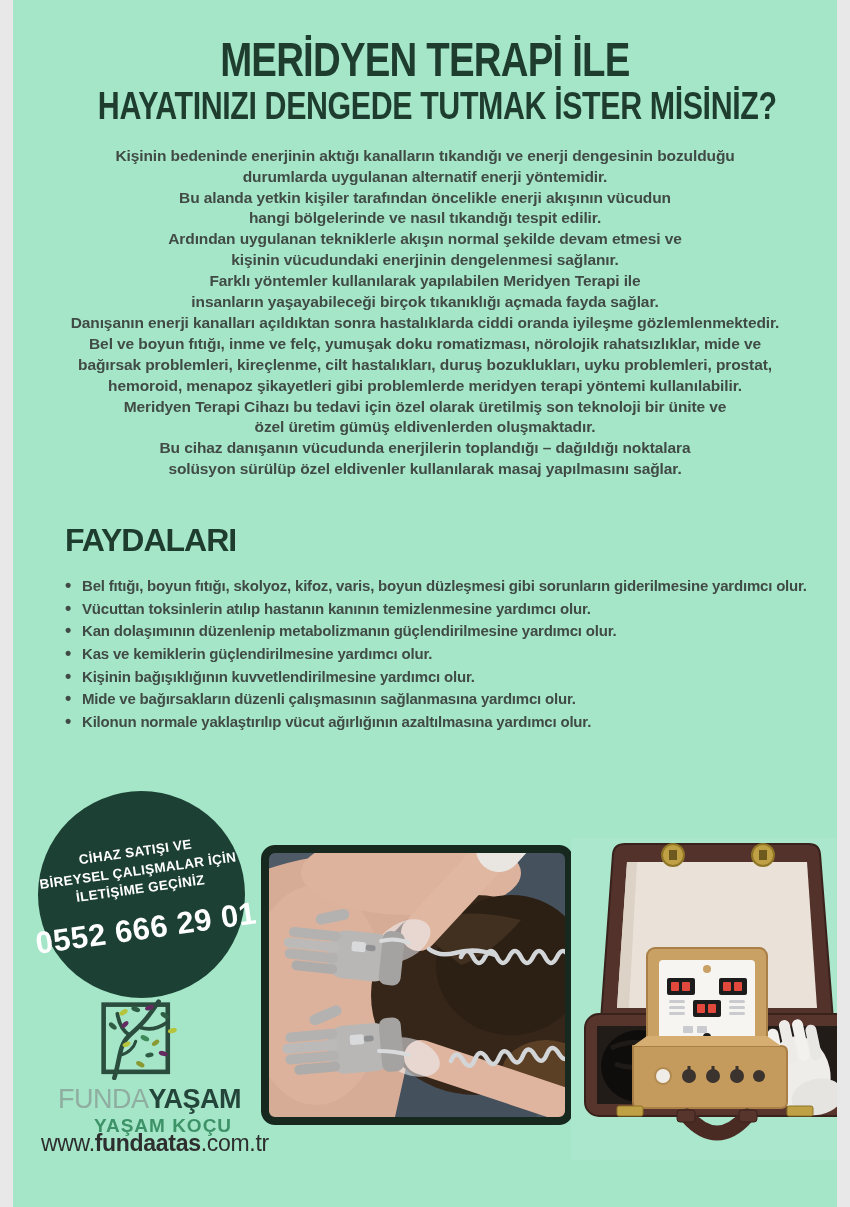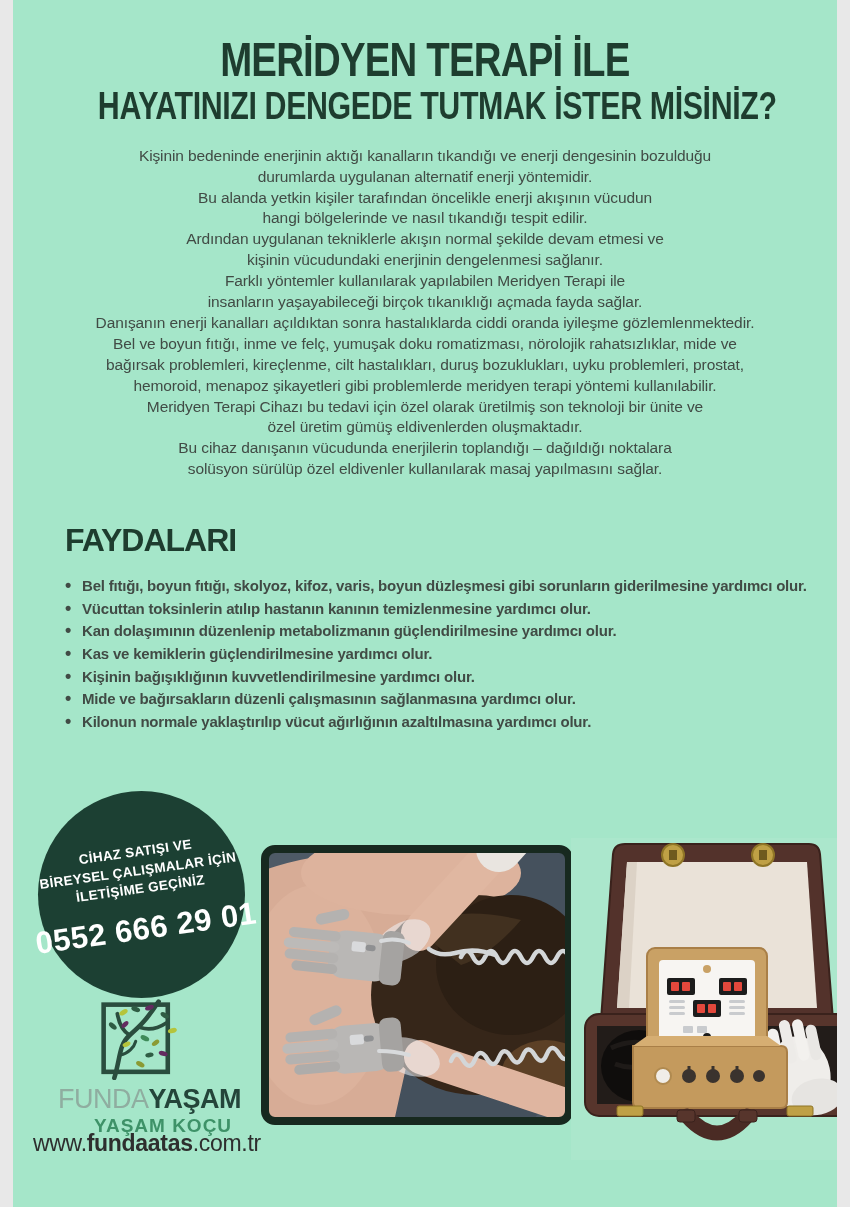--- a/index.html
+++ b/index.html
@@ -33,21 +33,21 @@
   .title2{
     display:inline-block;margin-top:2px;
     font-size:38px;line-height:1.02;font-weight:bold;letter-spacing:-0.5px;
     color:var(--heading-green);transform:scaleX(0.80);transform-origin:center;
     white-space:nowrap;
   }
   
   .intro{
     margin:20px auto 12px;width:806px;
     text-align:center;white-space:pre-line;
-    font-size:15.5px;line-height:20.9px;font-weight:normal;
+    font-size:15.5px;line-height:20.9px;font-weight:bold;
     letter-spacing:-0.1px;color:var(--body-text);
   }
   
   .benefits{margin:42px 0 0 52px;}
   .benefits-heading{
     font-size:32px;font-weight:bold;letter-spacing:-1px;
     color:var(--heading-green);
   }
   .benefits-list{margin:16px 0 0 0;list-style:none;width:790px;}
   .benefit-item{
@@ -75,21 +75,21 @@
   .photo-device svg{display:block;width:100%;height:100%;}
   
   .logo{position:absolute;left:45px;top:998px;width:160px;text-align:center;}
   .logo-tree{display:block;margin:0 auto;width:84px;height:82px;}
   .logo-name{margin-top:4px;font-size:27px;letter-spacing:-0.5px;white-space:nowrap;}
   .logo-name .light{color:var(--logo-light);font-weight:normal;}
   .logo-name .bold{color:var(--logo-dark);font-weight:bold;}
   .logo-sub{margin-top:0;padding-left:36px;font-size:19px;font-weight:bold;letter-spacing:1px;color:var(--logo-subtitle);white-space:nowrap;}
   
   .website{
-    position:absolute;left:20px;top:1130px;
+    position:absolute;left:28px;top:1130px;
     font-size:23px;color:var(--footer-text);letter-spacing:-0.3px;cursor:pointer;white-space:nowrap;
   }
   .website .wb{font-weight:bold;}
   .insta{
     position:absolute;left:33px;top:1228px;
     display:flex;align-items:center;gap:7px;
     font-size:19px;color:var(--footer-text);cursor:pointer;white-space:nowrap;
   }
   .insta svg{display:block;}
 </style>

